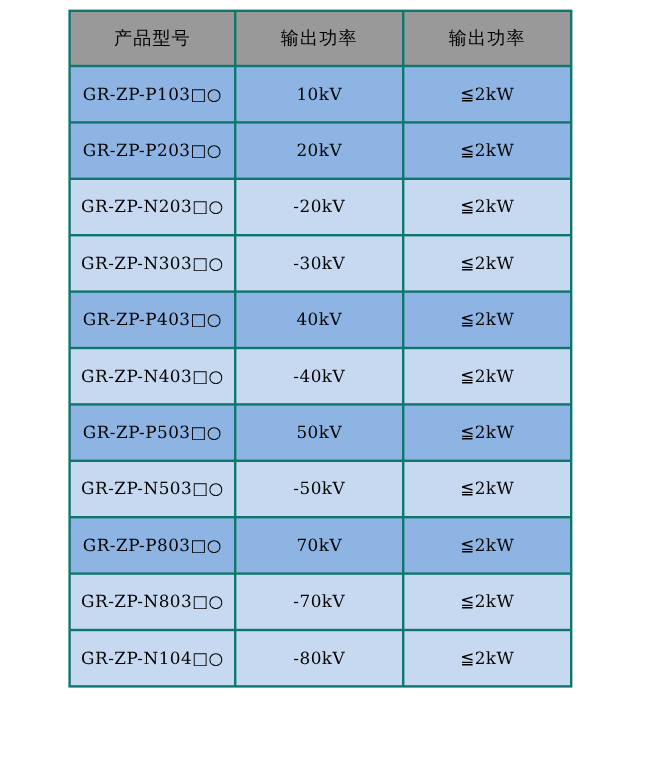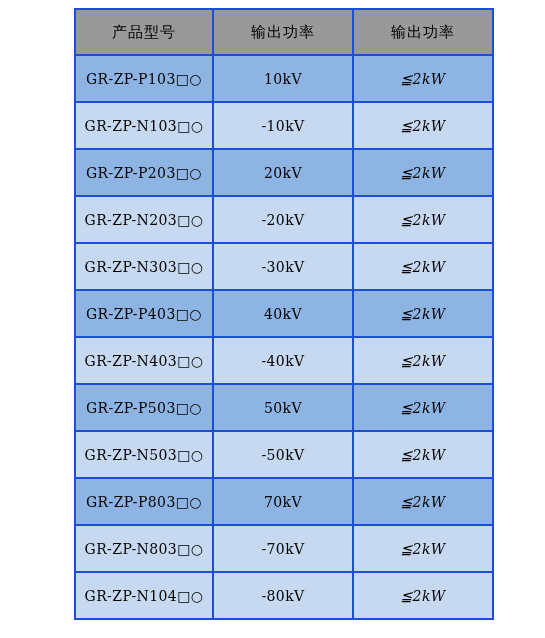--- a/index.html
+++ b/index.html
@@ -10,27 +10,27 @@
   body {
     width: 545px;
     height: 638px;
     position: relative;
     overflow: hidden;
     font-family: "Liberation Sans", sans-serif;
   }
 
   #spec-table {
     position: absolute;
-    left: 74px;
+    left: 57px;
     top: 8px;
     width: 416px;
     border-collapse: separate;
     border-spacing: 2px 2px;
     table-layout: fixed;
-    background: #1d4ed8;
+    background: #0f766e;
   }
 
   #spec-table col.c-model   { width: 136px; }
   #spec-table col.c-voltage { width: 138px; }
   #spec-table col.c-power   { width: 138px; }
 
   #spec-table th,
   #spec-table td {
     padding: 0;
     margin: 0;
@@ -61,21 +61,20 @@
   #spec-table tbody tr.row-dark td  { background: #8db4e2; }
   #spec-table tbody tr.row-light td { background: #c6d9f1; }
 
   .model-cell {
     font-family: "DejaVu Serif", "Liberation Serif", serif;
     font-size: 13px;
   }
   .power-cell {
     font-family: "DejaVu Serif", "Liberation Serif", serif;
     font-size: 13px;
-    font-style: italic;
   }
 </style>
 </head>
 <body>
 
 <table id="spec-table">
   <colgroup>
     <col class="c-model">
     <col class="c-voltage">
     <col class="c-power">
@@ -84,25 +83,20 @@
     <tr>
       <th>产品型号</th>
       <th>输出功率</th>
       <th>输出功率</th>
     </tr>
   </thead>
   <tbody id="table-body">
       <tr class="row-dark">
         <td class="model-cell">GR-ZP-P103□○</td>
         <td>10kV</td>
-        <td class="power-cell">≦2kW</td>
-      </tr>
-      <tr class="row-light">
-        <td class="model-cell">GR-ZP-N103□○</td>
-        <td>-10kV</td>
         <td class="power-cell">≦2kW</td>
       </tr>
       <tr class="row-dark">
         <td class="model-cell">GR-ZP-P203□○</td>
         <td>20kV</td>
         <td class="power-cell">≦2kW</td>
       </tr>
       <tr class="row-light">
         <td class="model-cell">GR-ZP-N203□○</td>
         <td>-20kV</td>

